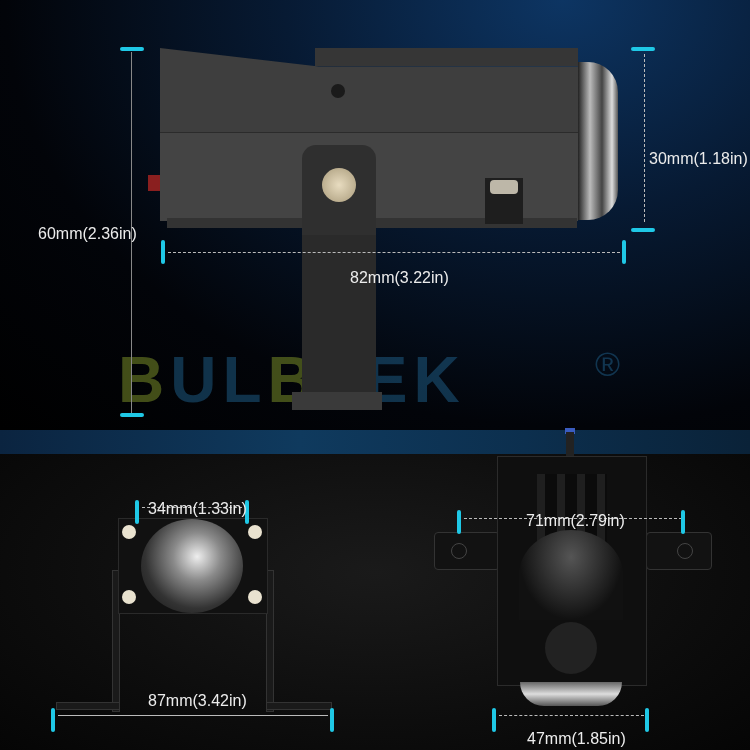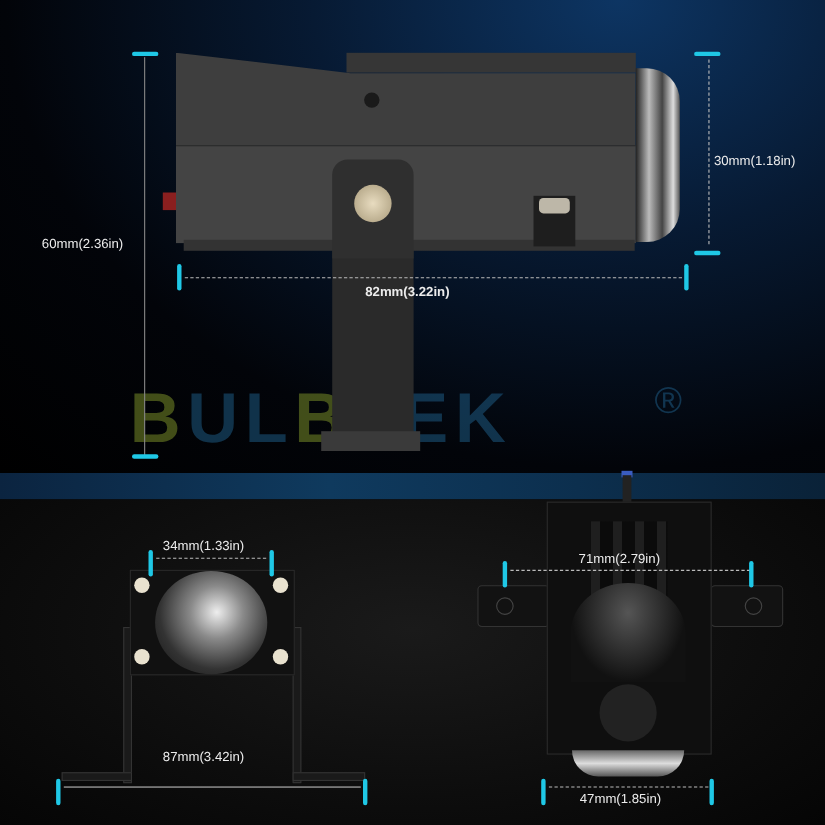--- a/index.html
+++ b/index.html
@@ -9,21 +9,21 @@
   .band{position:absolute;left:0;top:430px;width:750px;height:24px;
         background:linear-gradient(90deg,#0b2440,#0f3a5e 40%,#0c2f4e 70%,#0a2238);}
   .bottom{position:absolute;left:0;top:454px;width:750px;height:296px;
           background:radial-gradient(ellipse at 50% 40%, #1a1a1a 0%, #0d0d0d 60%, #050505 100%);}
   .tick{position:absolute;background:#1fc8e6;border-radius:2px;}
   .htick{width:24px;height:4px;}
   .vtick{width:4px;height:24px;}
   .dash-h{position:absolute;height:0;border-top:1px dashed #bbb;}
   .dash-v{position:absolute;width:0;border-left:1px dashed #bbb;}
   .solid-v{position:absolute;width:1px;background:#888;}
-  .lbl{position:absolute;font-size:12px;color:#ececec;white-space:nowrap;}
+  .lbl{position:absolute;font-size:16px;color:#ececec;white-space:nowrap;margin-top:11px;}
   .logo{position:absolute;left:118px;top:343px;font-size:64px;font-weight:bold;letter-spacing:6px;color:rgba(30,90,130,0.55);}
   .logo .b{color:rgba(120,140,40,0.55);}
   .reg{position:absolute;left:595px;top:345px;font-size:34px;color:rgba(30,90,130,0.55);}
   
   .body-upper{position:absolute;left:160px;top:48px;width:418px;height:84px;background:#3e3e3e;
               clip-path:polygon(0 0,38% 22%,100% 22%,100% 100%,0 100%);}
   .body-upper2{position:absolute;left:315px;top:48px;width:263px;height:18px;background:#363636;}
   .body-lower{position:absolute;left:160px;top:132px;width:418px;height:88px;background:#444;border-top:1px solid #2b2b2b;}
   .body-foot{position:absolute;left:167px;top:218px;width:410px;height:10px;background:#333;}
   .lens-side{position:absolute;left:578px;top:62px;width:40px;height:158px;border-radius:0 30px 30px 0;
@@ -78,21 +78,21 @@
 <div class="wire"></div>
 
 <div class="tick htick" style="left:120px;top:47px;"></div>
 <div class="solid-v" style="left:131px;top:52px;height:362px;"></div>
 <div class="tick htick" style="left:120px;top:413px;"></div>
 <span class="lbl" style="left:38px;top:214px;">60mm(2.36in)</span>
 
 <div class="tick vtick" style="left:161px;top:240px;"></div>
 <div class="dash-h" style="left:168px;top:252px;width:452px;"></div>
 <div class="tick vtick" style="left:622px;top:240px;"></div>
-<span class="lbl" style="left:332px;top:258px;font-weight:bold;">82mm(3.22in)</span>
+<span class="lbl" style="left:350px;top:258px;">82mm(3.22in)</span>
 
 <div class="tick htick" style="left:631px;top:47px;"></div>
 <div class="dash-v" style="left:644px;top:54px;height:168px;"></div>
 <div class="tick htick" style="left:631px;top:228px;"></div>
 <span class="lbl" style="left:649px;top:139px;">30mm(1.18in)</span>
 
 <div class="fv-arm" style="left:112px;top:570px;width:6px;height:140px;"></div>
 <div class="fv-arm" style="left:56px;top:702px;width:62px;height:6px;"></div>
 <div class="fv-arm" style="left:266px;top:570px;width:6px;height:140px;"></div>
 <div class="fv-arm" style="left:266px;top:702px;width:64px;height:6px;"></div>

